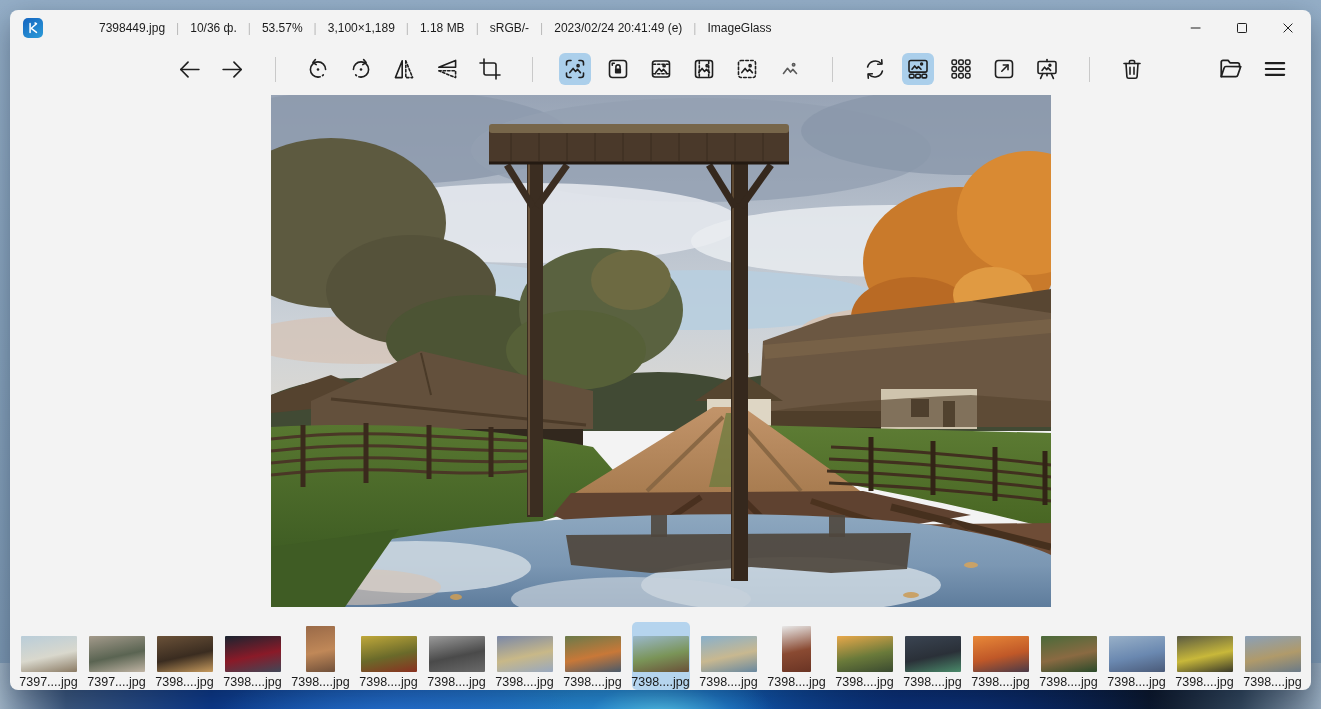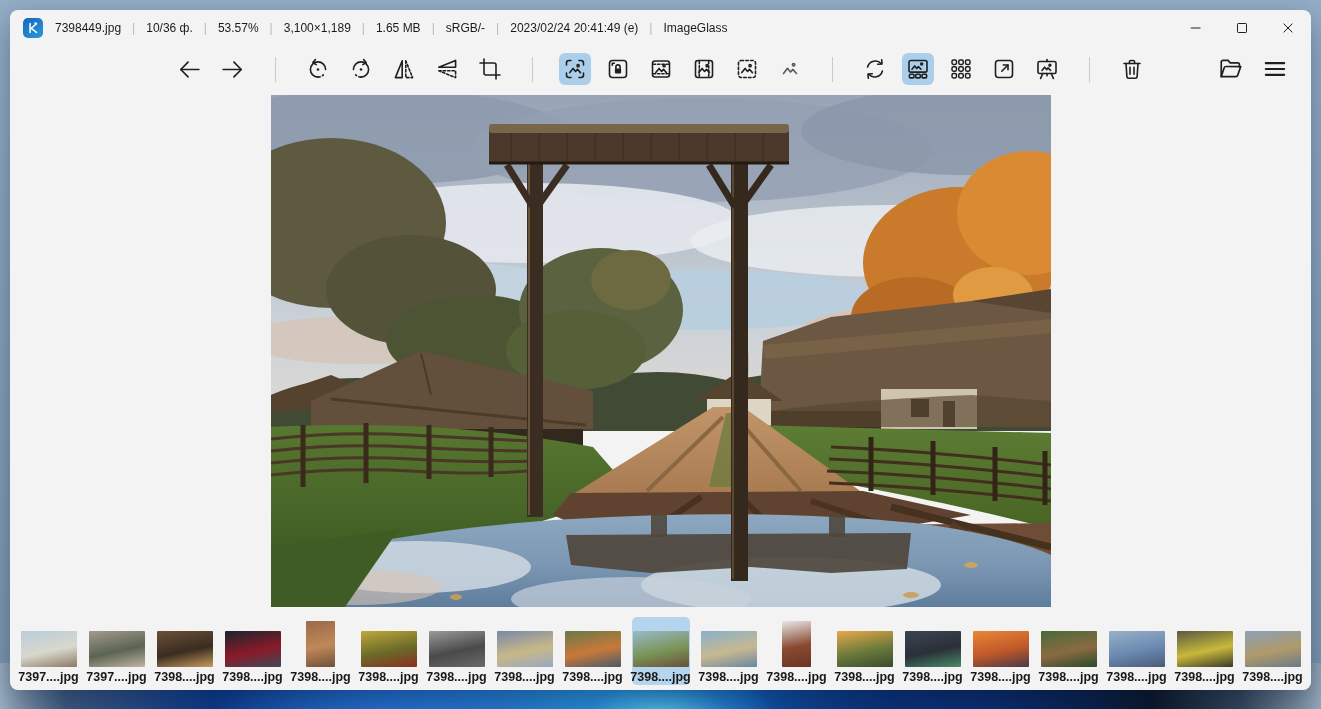--- a/index.html
+++ b/index.html
@@ -15,21 +15,21 @@
     background:
       radial-gradient(160px 70px at 50% 115%, rgba(90,205,240,.9) 0%, rgba(40,140,220,.5) 45%, transparent 72%),
       radial-gradient(260px 90px at 30% 130%, rgba(40,120,220,.8) 0%, transparent 70%),
       radial-gradient(300px 110px at 72% 135%, rgba(10,50,130,.9) 0%, transparent 75%),
       linear-gradient(90deg,#9db1c3 0%,#3d5a82 5%,#0c3a8e 16%,#1c67c6 30%,#2795dc 47%,#1057ae 58%,#0a2e72 68%,#081e48 78%,#0a1426 87%,#33485e 94%,#97abbe 100%);}
   
   .window{position:absolute;left:10px;top:10px;width:1301px;height:680px;
     background:#f3f3f3;border-radius:8px;overflow:hidden;
     box-shadow:0 10px 30px rgba(10,20,40,.38);}
   
-  .titlebar{height:36px;display:flex;align-items:center;padding-left:13px;position:relative;}
+  .titlebar{height:36px;display:flex;align-items:center;padding-left:13px;position:relative;gap:44px;}
   .applogo{width:20px;height:20px;border-radius:5px;flex:0 0 auto;
     background:linear-gradient(145deg,#1565c0,#2b9bd8);
     display:flex;align-items:center;justify-content:center;margin-right:10px;}
   .tb-segments{display:flex;align-items:center;font-size:12px;color:#1b1b1b;white-space:nowrap;}
   .tb-segments .seg{padding:0 2px;}
   .tb-segments .segdiv{color:#b9b9b9;margin:0 9px;font-size:12px;}
   .wincontrols{position:absolute;right:0;top:0;height:36px;display:flex;}
   .wc{width:46px;height:36px;display:flex;align-items:center;justify-content:center;color:#1a1a1a;}
   
   .toolbar{height:46px;display:flex;align-items:center;justify-content:center;position:relative;}
@@ -39,21 +39,21 @@
     display:flex;align-items:center;justify-content:center;padding:0;cursor:default;}
   .tb-btn.active{background:#abcfeb;}
   .tb-btn .ic{display:flex;}
   .toolbar-right{position:absolute;right:20px;top:0;height:46px;display:flex;align-items:center;gap:12px;}
   
   .viewer{position:absolute;top:82px;left:0;right:0;bottom:78px;
     display:flex;justify-content:center;align-items:flex-start;}
   .photo{width:780px;height:512px;margin-top:3px;display:block;}
   
   .gallery{position:absolute;left:0;right:0;bottom:0;height:78px;
-    display:flex;justify-content:center;align-items:center;gap:10px;padding-top:5px;font-weight:bold;}
+    display:flex;justify-content:center;align-items:flex-end;gap:10px;padding-top:5px;}
   .thumb-slot{width:58px;height:68px;display:flex;flex-direction:column;align-items:center;
     justify-content:flex-end;border-radius:5px;padding:2px 2px 1px;box-sizing:border-box;}
   .thumb-slot.selected{background:#b5d4ee;}
   .thumbwrap{height:48px;display:flex;align-items:flex-end;justify-content:center;}
   .thumb{width:56px;height:36px;border-radius:1px;}
   .thumb.portrait{width:29px;height:46px;}
   .thumb-label{font-size:12.5px;color:#191919;margin-top:3px;white-space:nowrap;}
 </style>
 </head>
 <body>
@@ -74,21 +74,21 @@
     </span>
     <span class="tb-segments" id="tb-segments">
         <span class="seg">7398449.jpg</span>
         <span class="segdiv">|</span>
         <span class="seg">10/36 ф.</span>
         <span class="segdiv">|</span>
         <span class="seg">53.57%</span>
         <span class="segdiv">|</span>
         <span class="seg">3,100×1,189</span>
         <span class="segdiv">|</span>
-        <span class="seg">1.65 MB</span>
+        <span class="seg">1.18 MB</span>
         <span class="segdiv">|</span>
         <span class="seg">sRGB/-</span>
         <span class="segdiv">|</span>
         <span class="seg">2023/02/24 20:41:49 (e)</span>
         <span class="segdiv">|</span>
         <span class="seg">ImageGlass</span>
       </span>
     <div class="wincontrols">
       <div class="wc">
         <svg viewBox="0 0 24 24" width="18" height="18" fill="none" stroke="#1a1a1a" stroke-width="1.3">

